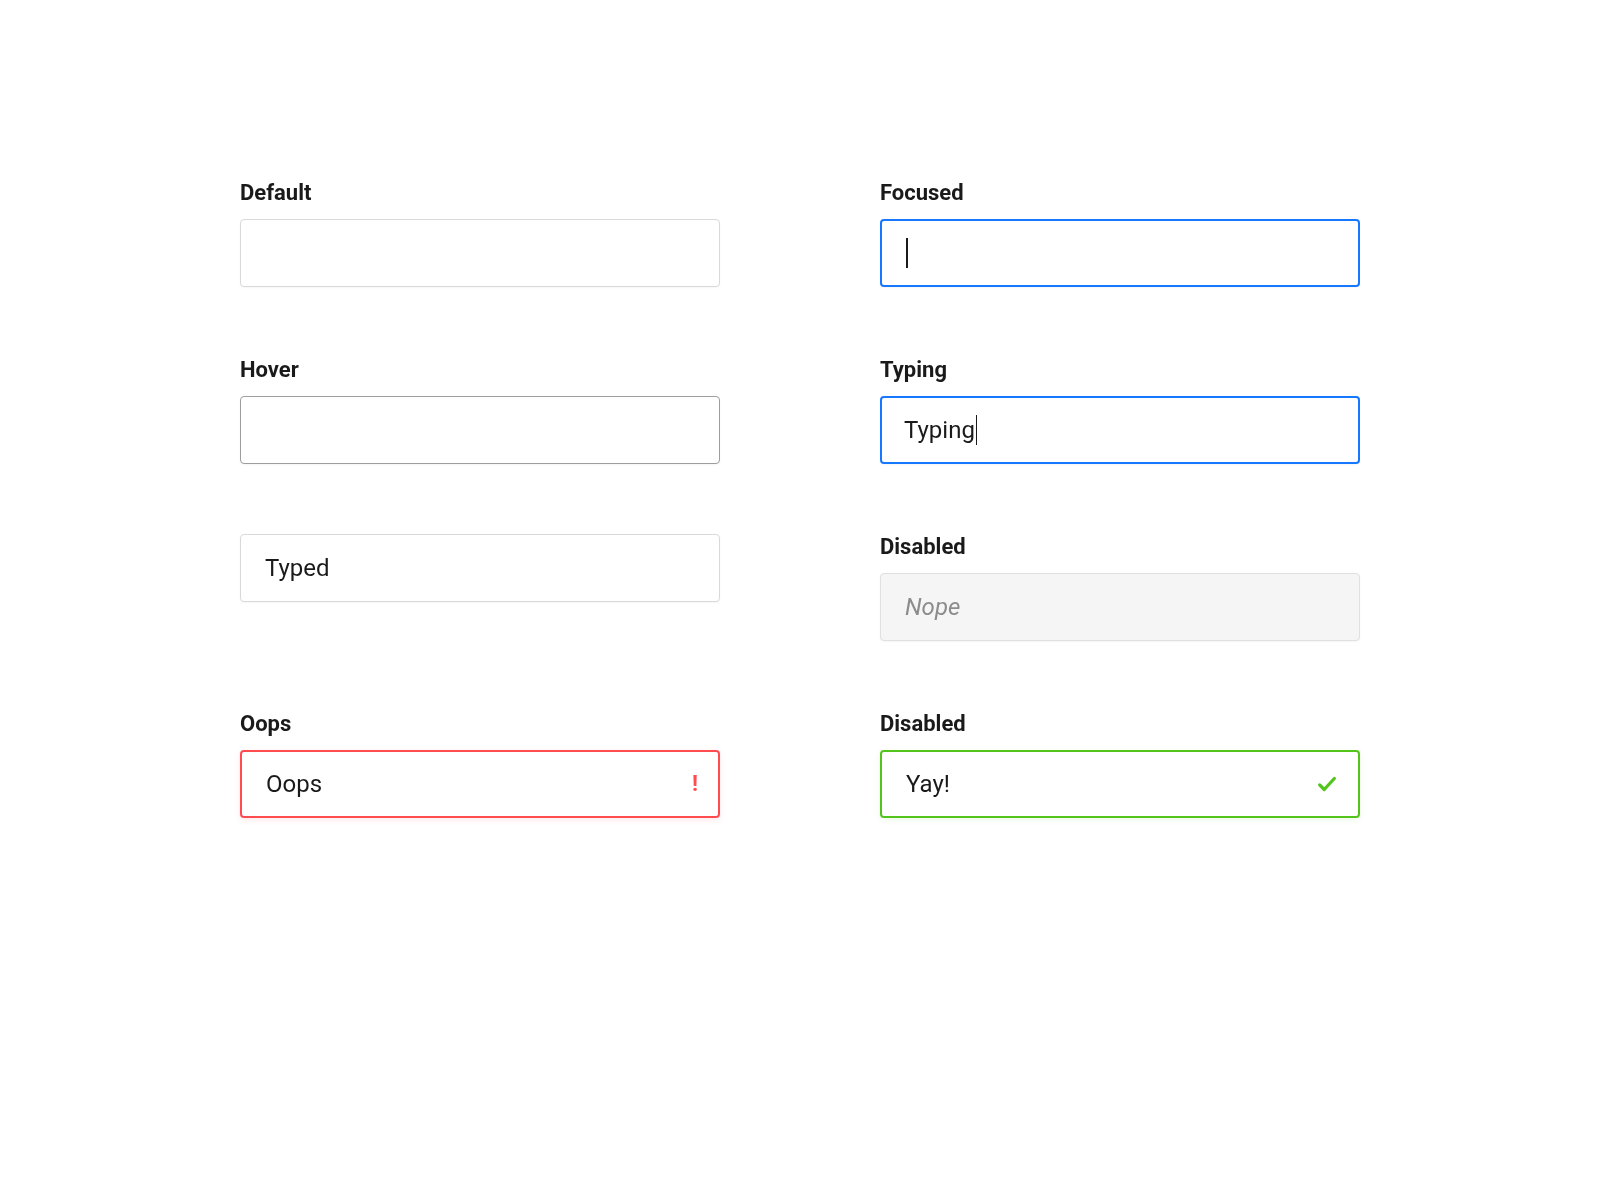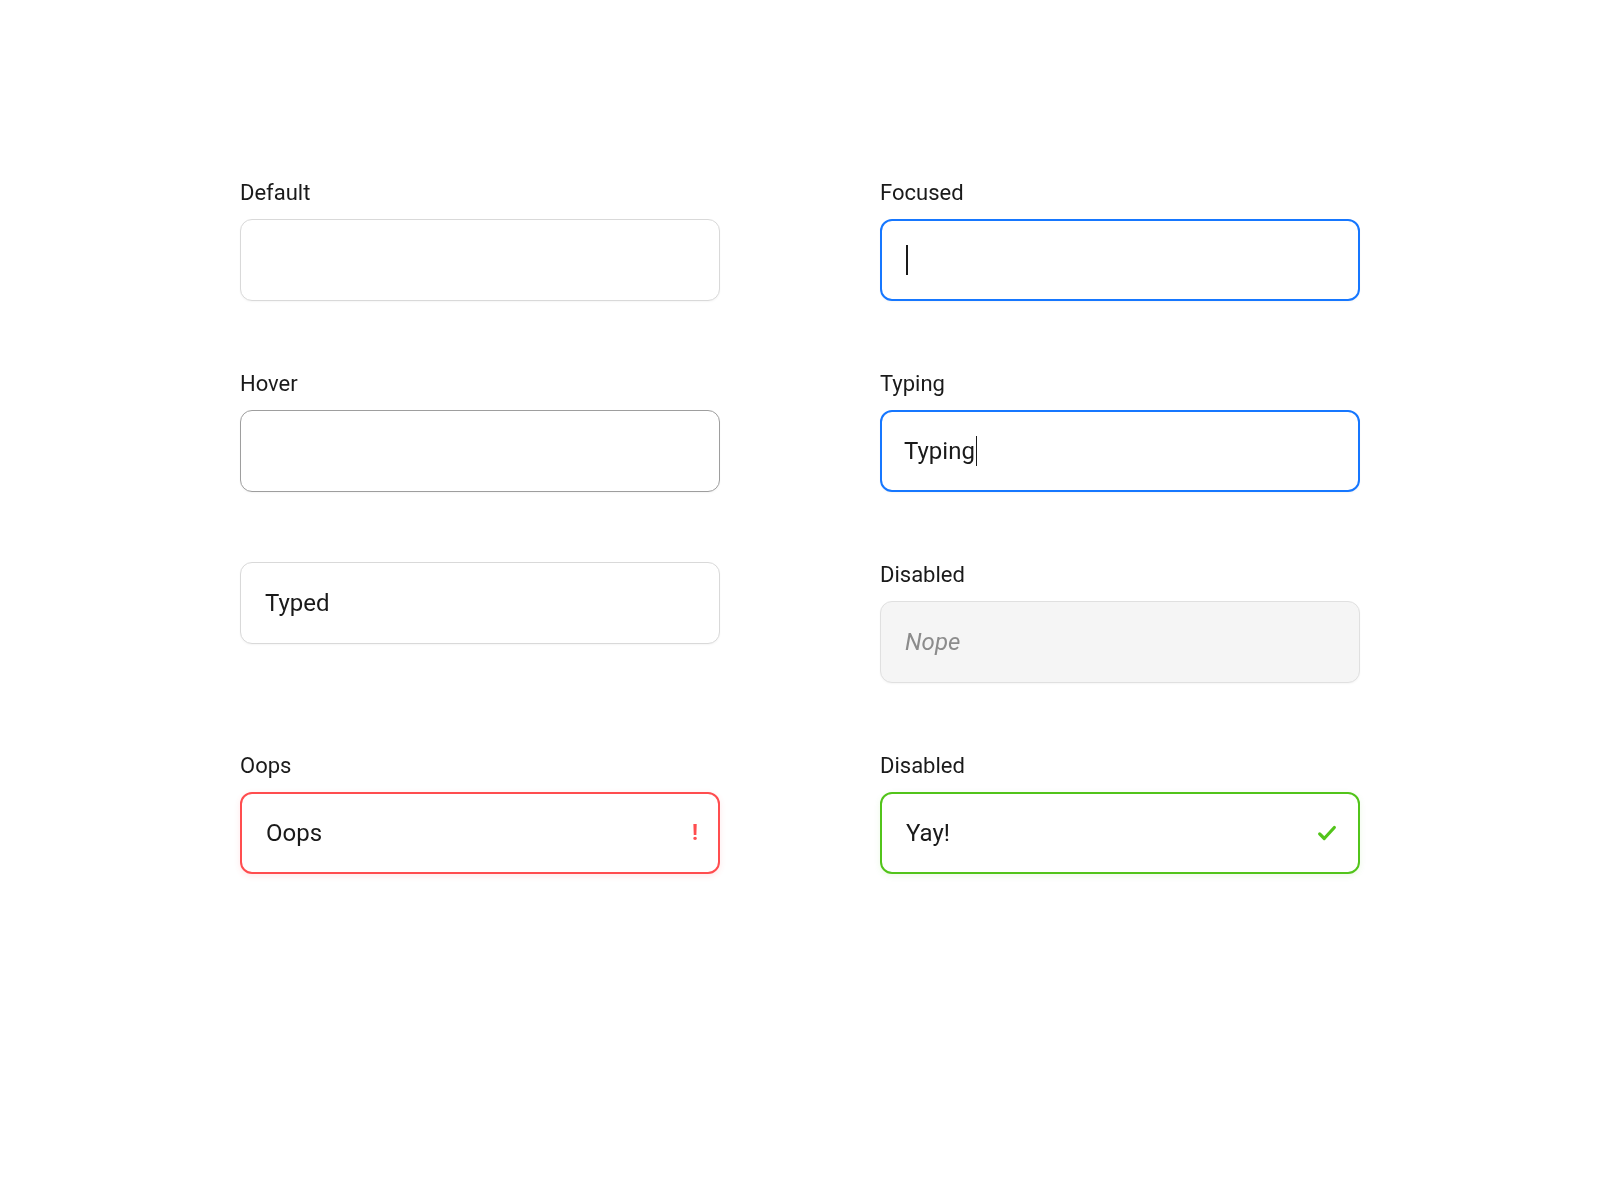--- a/index.html
+++ b/index.html
@@ -19,39 +19,39 @@
       grid-template-columns: 1fr 1fr;
       column-gap: 160px;
       row-gap: 70px;
     }
     .field-group {
       display: flex;
       flex-direction: column;
     }
     .field-label {
       font-size: 22px;
-      font-weight: 400;
+      font-weight: 700;
       color: #1a1a1a;
       margin-bottom: 14px;
     }
     .input-wrapper {
       position: relative;
       display: flex;
       align-items: center;
     }
     .text-input {
       width: 100%;
-      height: 82px;
+      height: 68px;
       padding: 0 24px;
       font-size: 24px;
       font-family: inherit;
       color: #1a1a1a;
       background: #ffffff;
       border: 1px solid #d9d9d9;
-      border-radius: 12px;
+      border-radius: 4px;
       outline: none;
       box-shadow: 0 1px 2px rgba(0,0,0,0.04);
     }
     .text-input.hover {
       border-color: #9e9e9e;
     }
     .text-input.focused {
       border: 2.5px solid #1677ff;
     }
     .text-input.typing {

